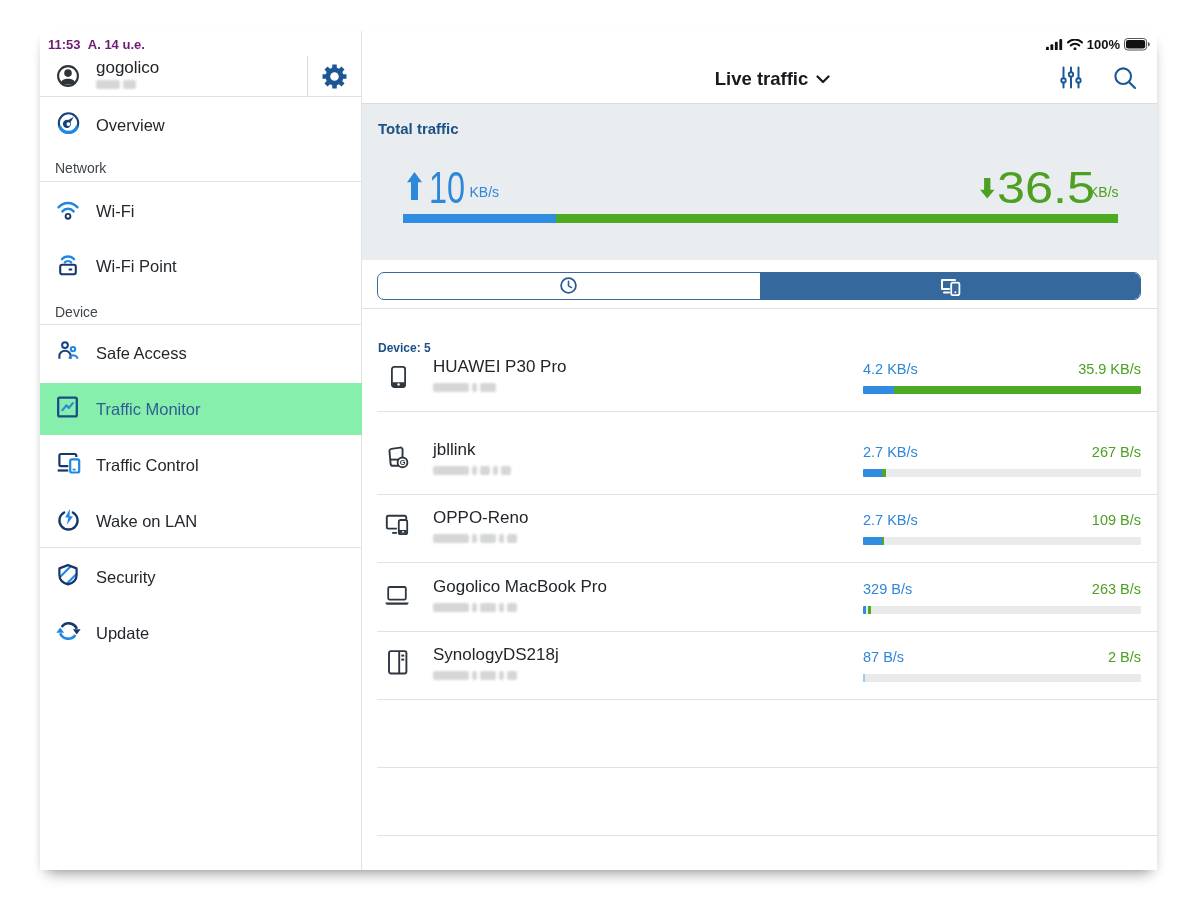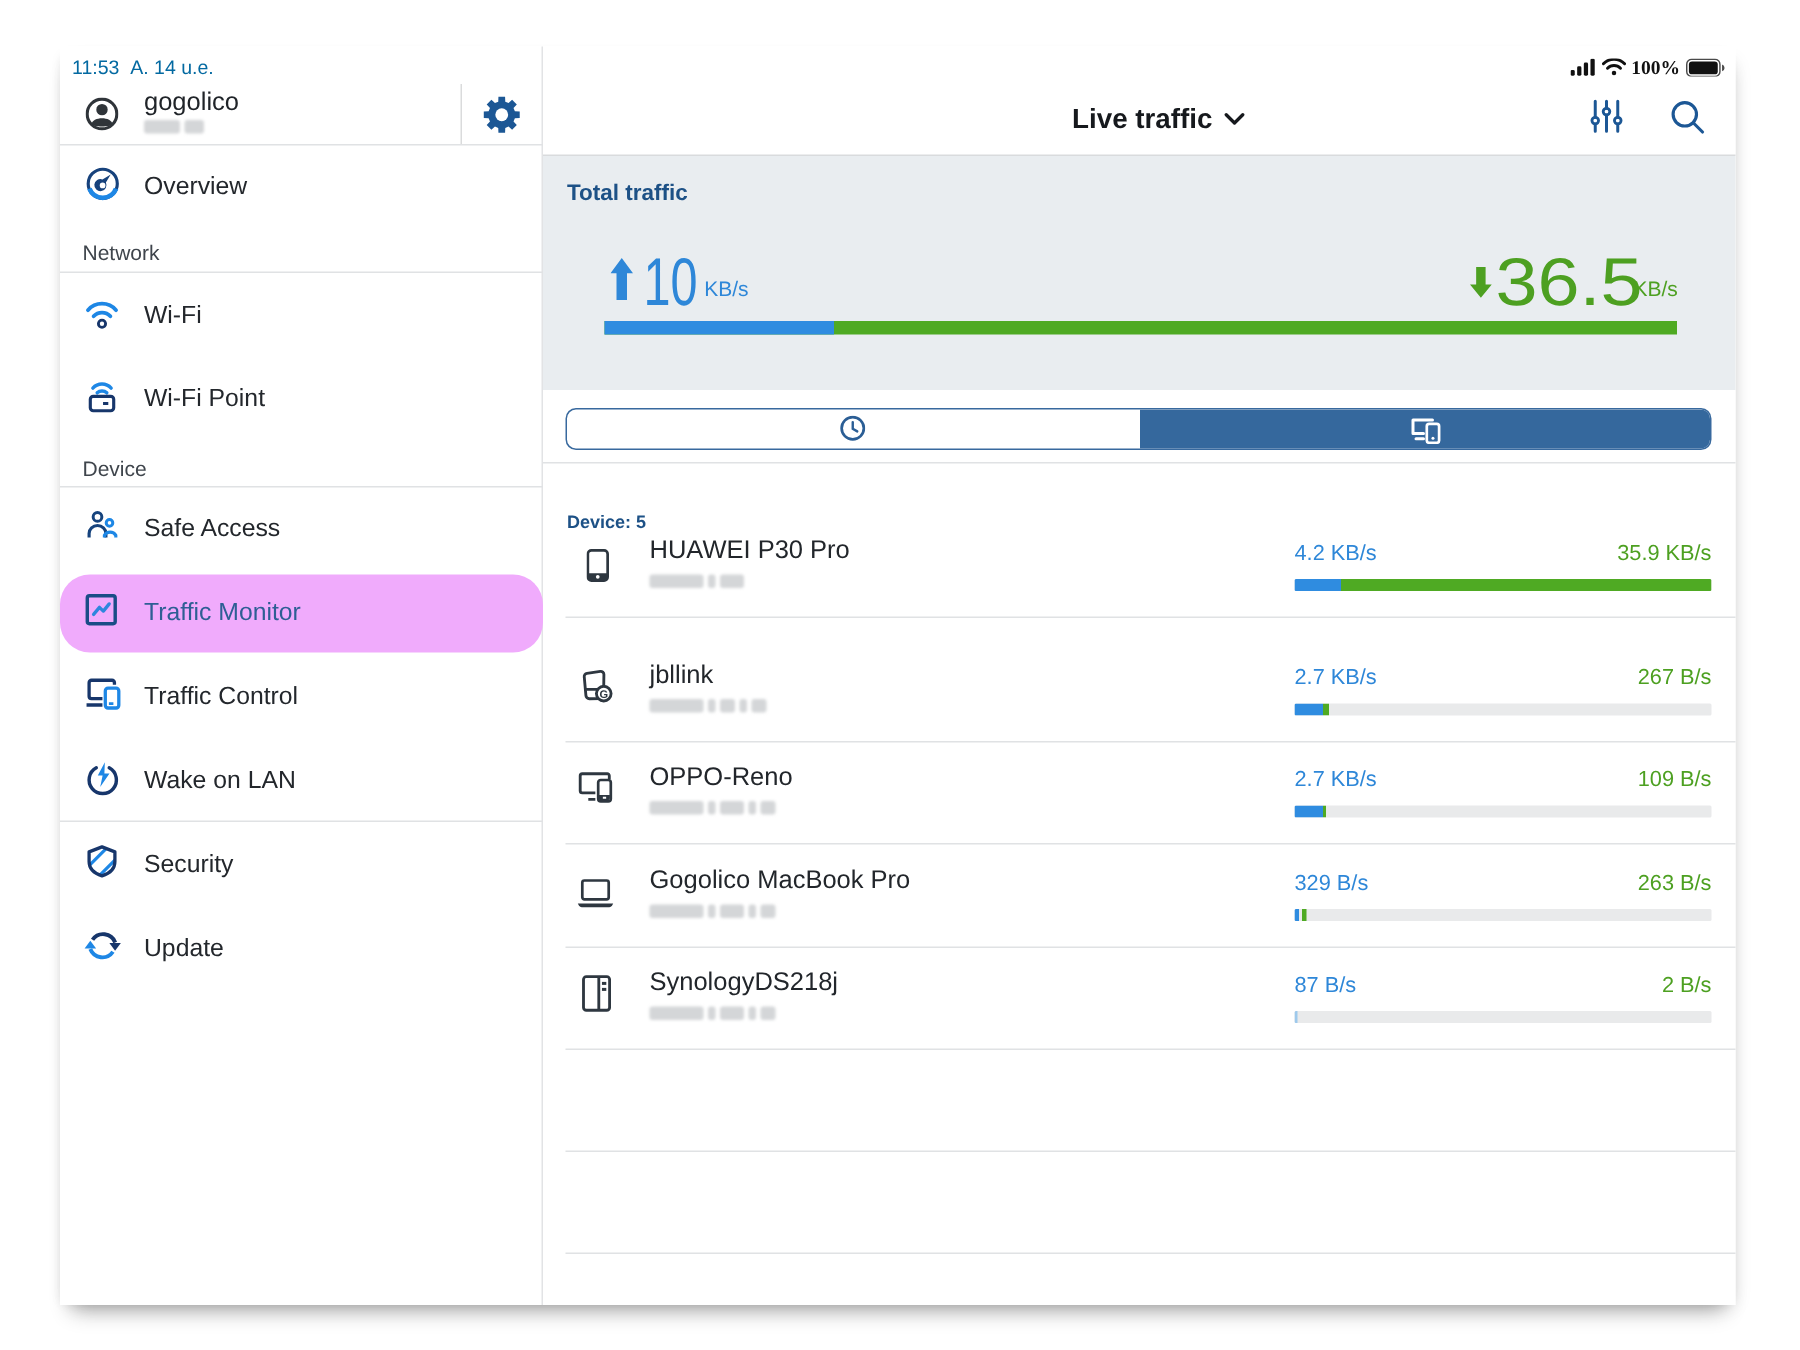--- a/index.html
+++ b/index.html
@@ -3,26 +3,26 @@
 <style>
 html,body{margin:0;padding:0;width:1200px;height:900px;background:#fff;
 font-family:"Liberation Sans",sans-serif;-webkit-font-smoothing:antialiased;}
 *{box-sizing:border-box;}
 .app{position:absolute;left:40px;top:31px;width:1117px;height:839px;background:#fff;
 box-shadow:0 10px 14px -7px rgba(0,0,0,.32),3px 5px 12px -5px rgba(0,0,0,.13),-2px 2px 8px -4px rgba(0,0,0,.10);}
 .abs{position:absolute;}
 .sidebar{position:absolute;left:0;top:0;width:322px;height:839px;background:#fff;border-right:1px solid #e2e3e5;}
 .main{position:absolute;left:322px;top:0;width:795px;height:839px;background:#fff;}
 .hdiv{position:absolute;height:1px;background:#e0e2e4;}
-.statusL{position:absolute;left:8px;top:6px;font-size:13px;font-weight:400;color:#0369a1;}
+.statusL{position:absolute;left:8px;top:6px;font-size:13px;font-weight:700;color:#701a75;}
 .sectlabel{position:absolute;left:15px;font-size:14px;color:#3f454c;}
 .mitem{position:absolute;left:0;width:322px;height:52px;}
 .mitem .ic{position:absolute;left:16px;top:50%;transform:translateY(-50%);}
 .mitem .tx{position:absolute;left:56px;top:50%;transform:translateY(-50%);font-size:16.5px;color:#23272c;}
-.sel{background:#f0abfc;border-radius:20px;}
+.sel{background:#86efac;}
 .sel .tx{color:#2e5e94;}
 .blurblk{position:absolute;display:flex;gap:3px;filter:blur(1.2px);}
 .blurblk i{display:block;background:#d4d6d8;border-radius:2px;height:9px;}
 .panel{position:absolute;left:0;top:73px;width:795px;height:156px;background:#e9edf0;}
 .bluetxt{color:#2e87d8;}
 .greentxt{color:#4da021;}
 .navy{color:#1d5186;}
 .bignum{font-size:45px;letter-spacing:0;}
 .row{position:absolute;left:0;width:795px;}
 .rname{position:absolute;left:71px;font-size:17px;color:#22262b;}
@@ -133,21 +133,21 @@
         <span class="ic"><svg width="25" height="24" viewBox="0 0 25 24">
       <path d="M5.7 8.0 A8.6 8.6 0 0 1 20.8 9.8" fill="none" stroke="#17366b" stroke-width="2.6"></path>
       <path d="M16.9 10.2 H24.6 L20.7 15.4 Z" fill="#17366b"></path>
       <path d="M19.3 16.0 A8.6 8.6 0 0 1 4.2 14.2" fill="none" stroke="#1e87e5" stroke-width="2.6"></path>
       <path d="M0.4 13.8 H8.1 L4.2 8.6 Z" fill="#1e87e5"></path>
     </svg></span>
         <span class="tx">Update</span>
       </div>
   </div>
   <div class="main">
-    <div id="statusR" class="abs" style="right:7px;top:6px;display:flex;align-items:center;gap:4px;font-family:Liberation Serif, serif;">
+    <div id="statusR" class="abs" style="right:7px;top:6px;display:flex;align-items:center;gap:4px;">
       <svg width="17" height="11.5" viewBox="0 0 18 12">
         <rect x="0" y="8" width="3" height="4" rx="1" fill="#111"></rect>
         <rect x="4.7" y="5.4" width="3" height="6.6" rx="1" fill="#111"></rect>
         <rect x="9.4" y="2.8" width="3" height="9.2" rx="1" fill="#111"></rect>
         <rect x="14.1" y="0" width="3" height="12" rx="1" fill="#111"></rect>
       </svg>
       <svg width="16" height="11.5" viewBox="0 0 17 12">
         <path d="M1 3.6 A10.6 10.6 0 0 1 16 3.6" fill="none" stroke="#111" stroke-width="2.1" stroke-linecap="round"></path>
         <path d="M3.9 6.8 A6.5 6.5 0 0 1 13.1 6.8" fill="none" stroke="#111" stroke-width="2.1" stroke-linecap="round"></path>
         <circle cx="8.5" cy="10.2" r="1.6" fill="#111"></circle>

